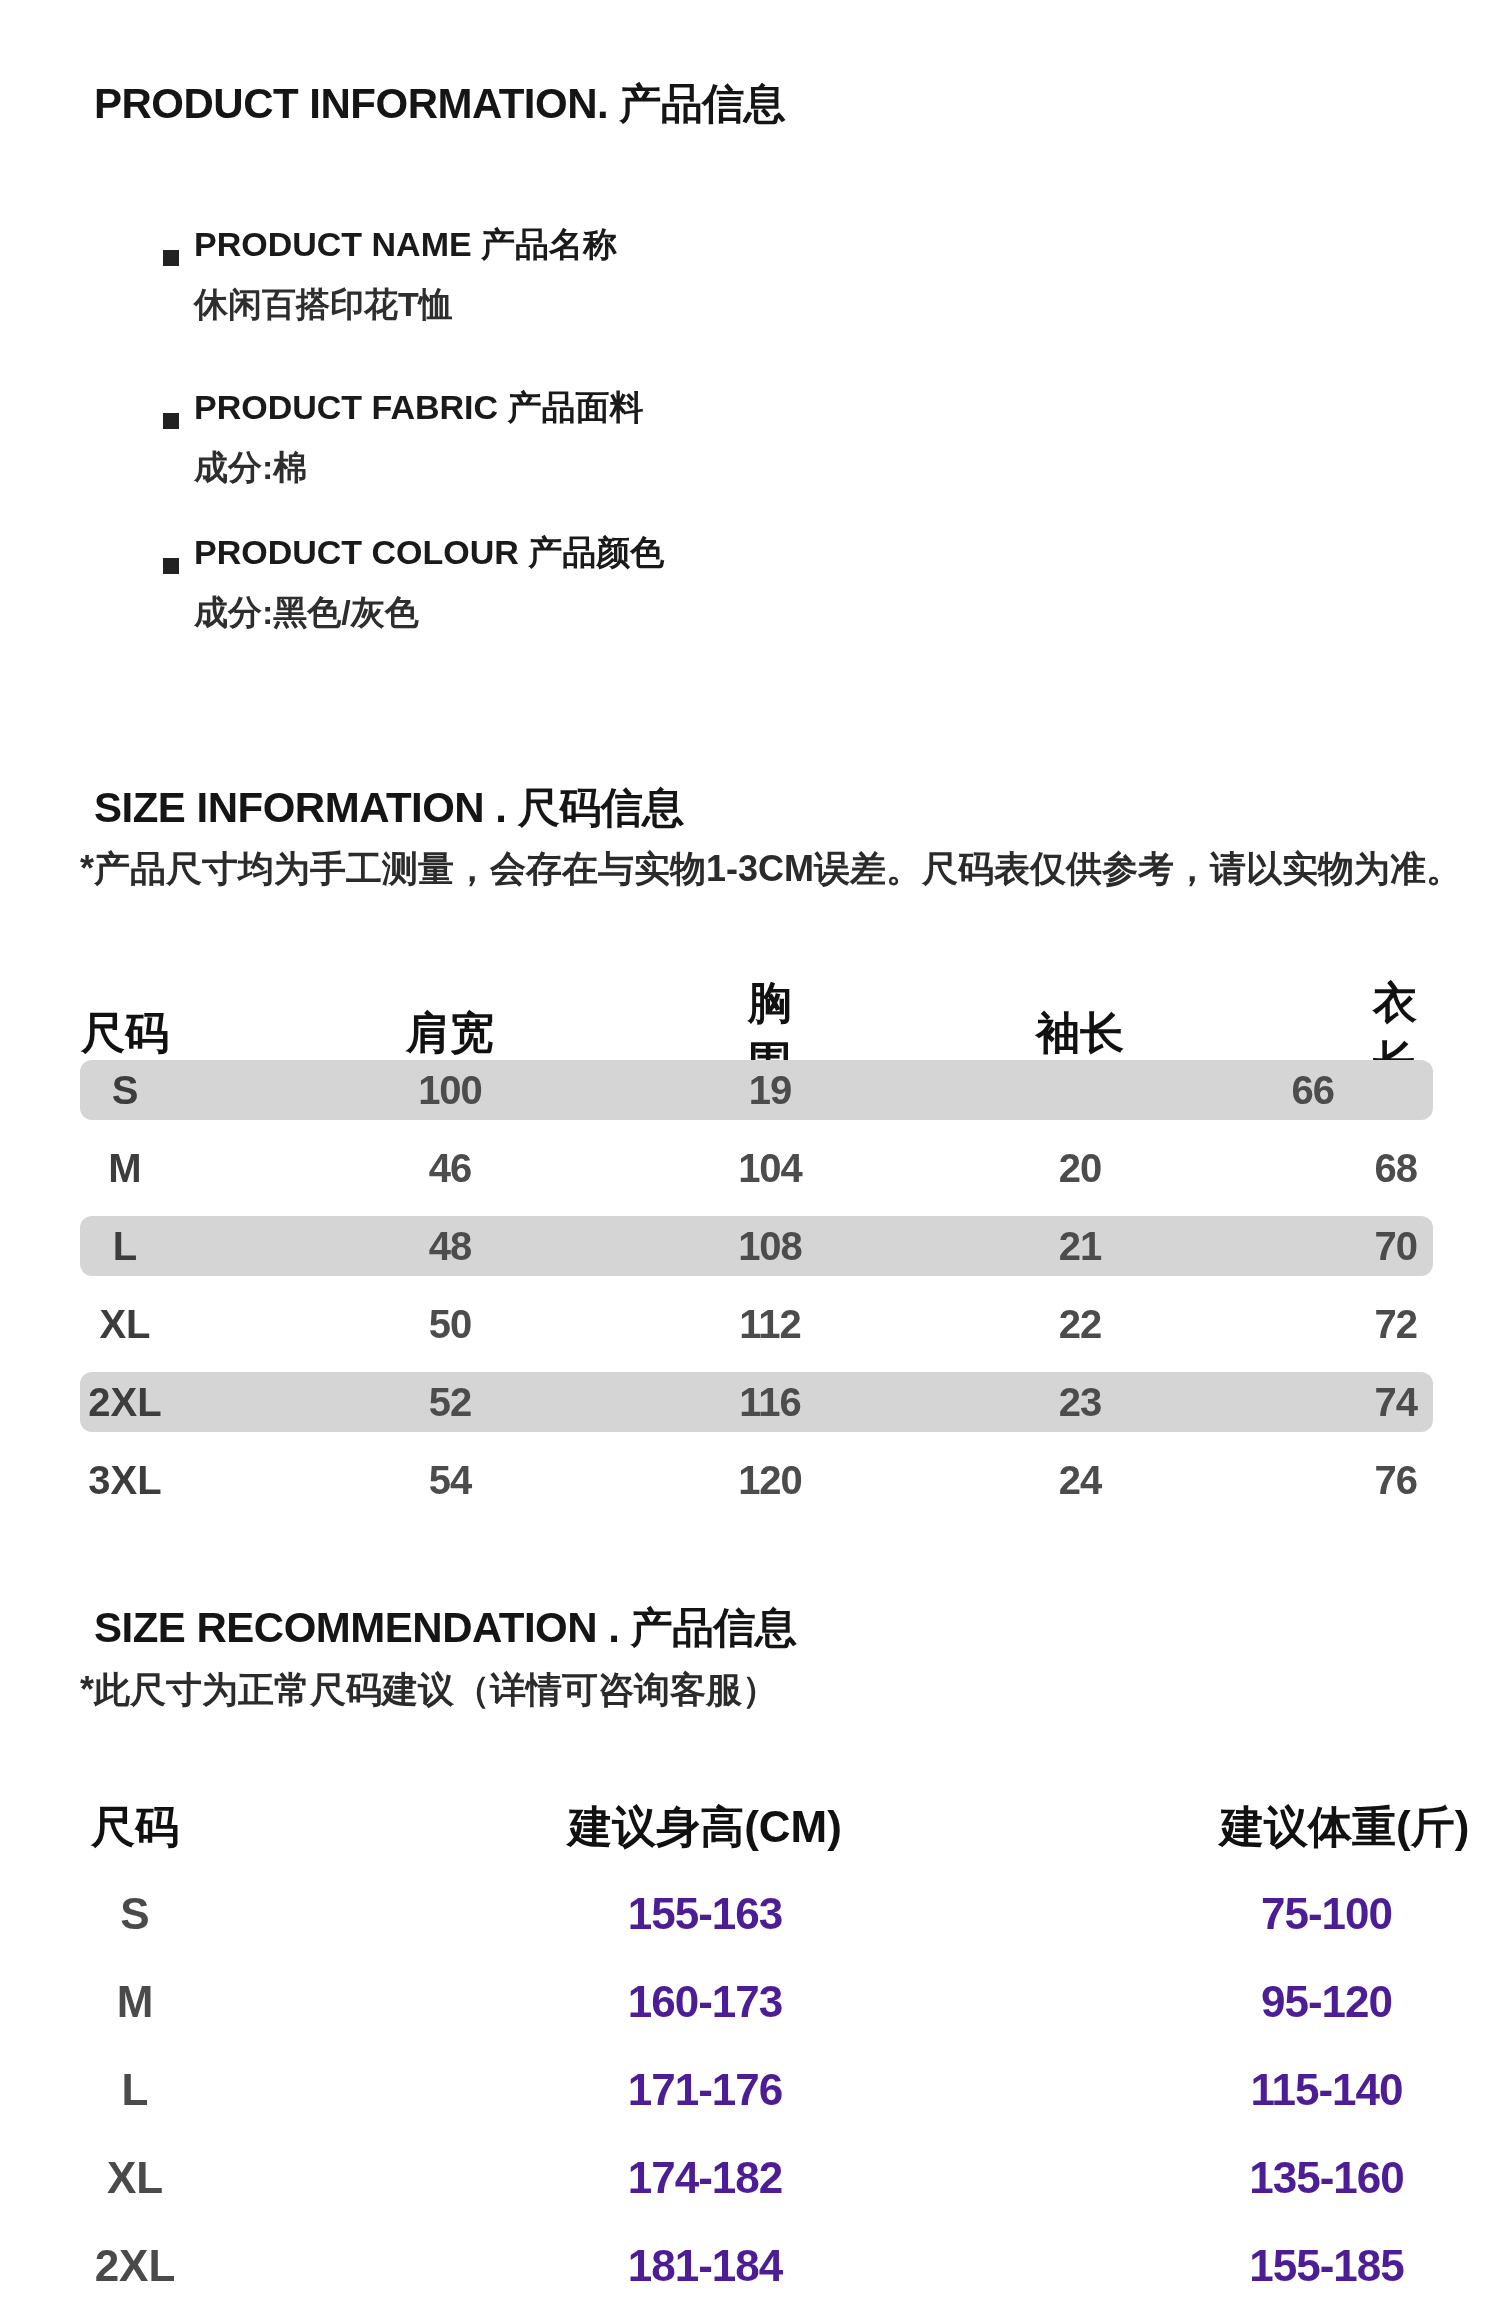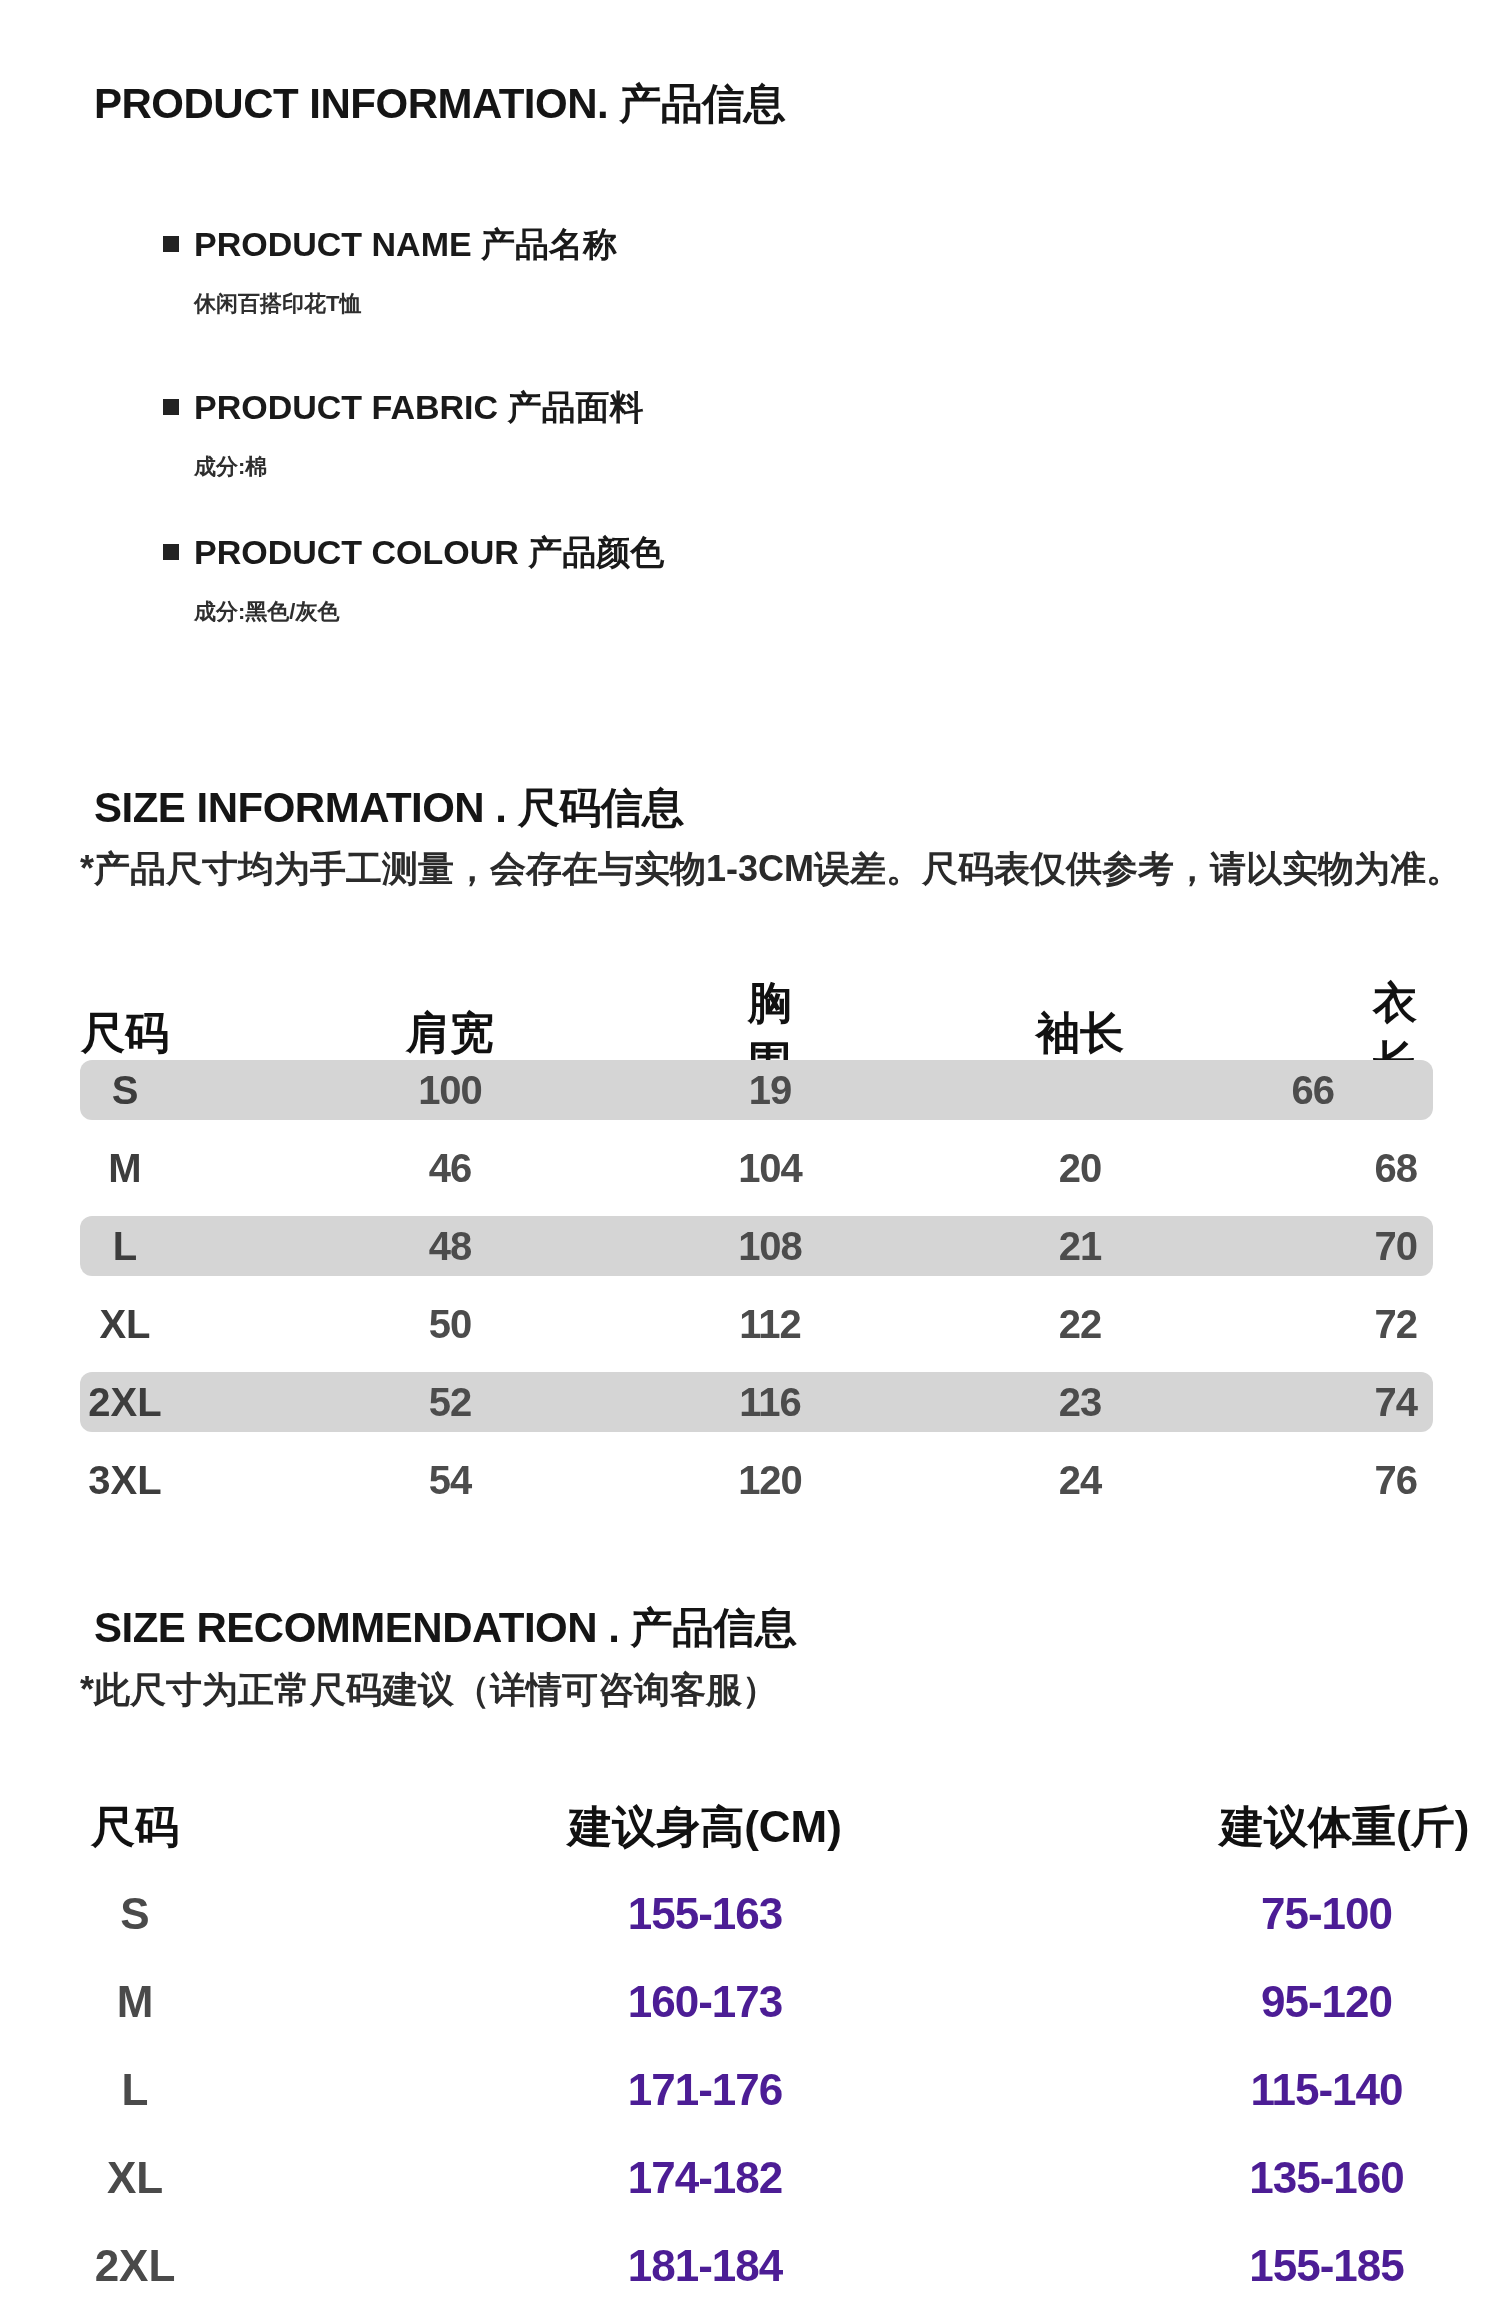--- a/index.html
+++ b/index.html
@@ -15,28 +15,28 @@
     white-space:nowrap;
     margin-left:16px;
   }
   
   .bullets { left:163px; top:222px; width:900px; }
   .bullet-item { position:absolute; left:0; }
   .bi-1 { top:0; }
   .bi-2 { top:163px; }
   .bi-3 { top:308px; }
   .b-label {
-    display:flex; align-items:center; gap:15px;
+    display:flex; align-items:flex-end; gap:15px;
     font-size:34px; line-height:44px; color:#1a1a1a; white-space:nowrap;
   }
   .sq {
     width:16px; height:16px; background:#222; display:inline-block; flex:0 0 auto;
   }
   .b-value {
-    margin:18px 0 0 31px; font-size:22px; line-height:40px; color:#2e2e2e;
+    margin:18px 0 0 31px; font-size:34px; line-height:40px; color:#2e2e2e;
     white-space:nowrap;
   }
   
   .note {
     left:80px; font-size:36px; color:#2b2b2b; letter-spacing:0;
     white-space:nowrap;
   }
   
   .stbl-head, .srow {
     left:80px; width:1353px; display:grid;

